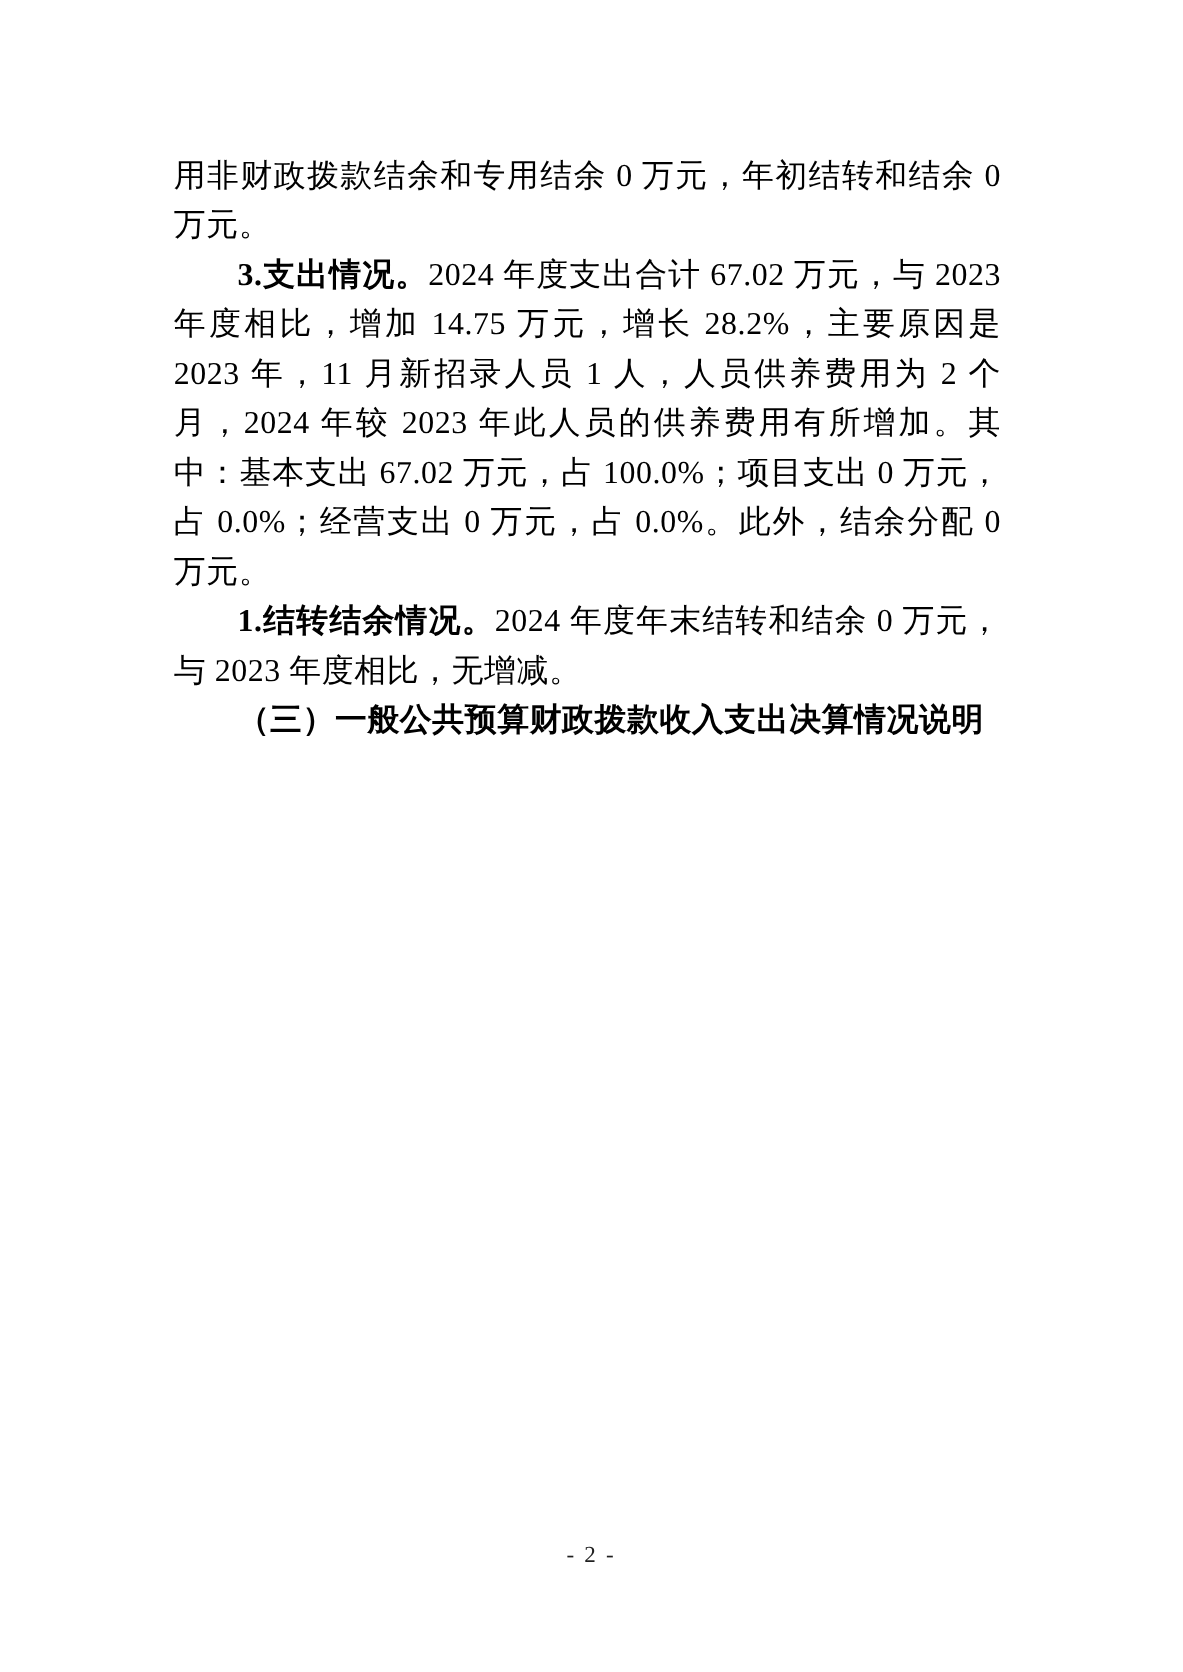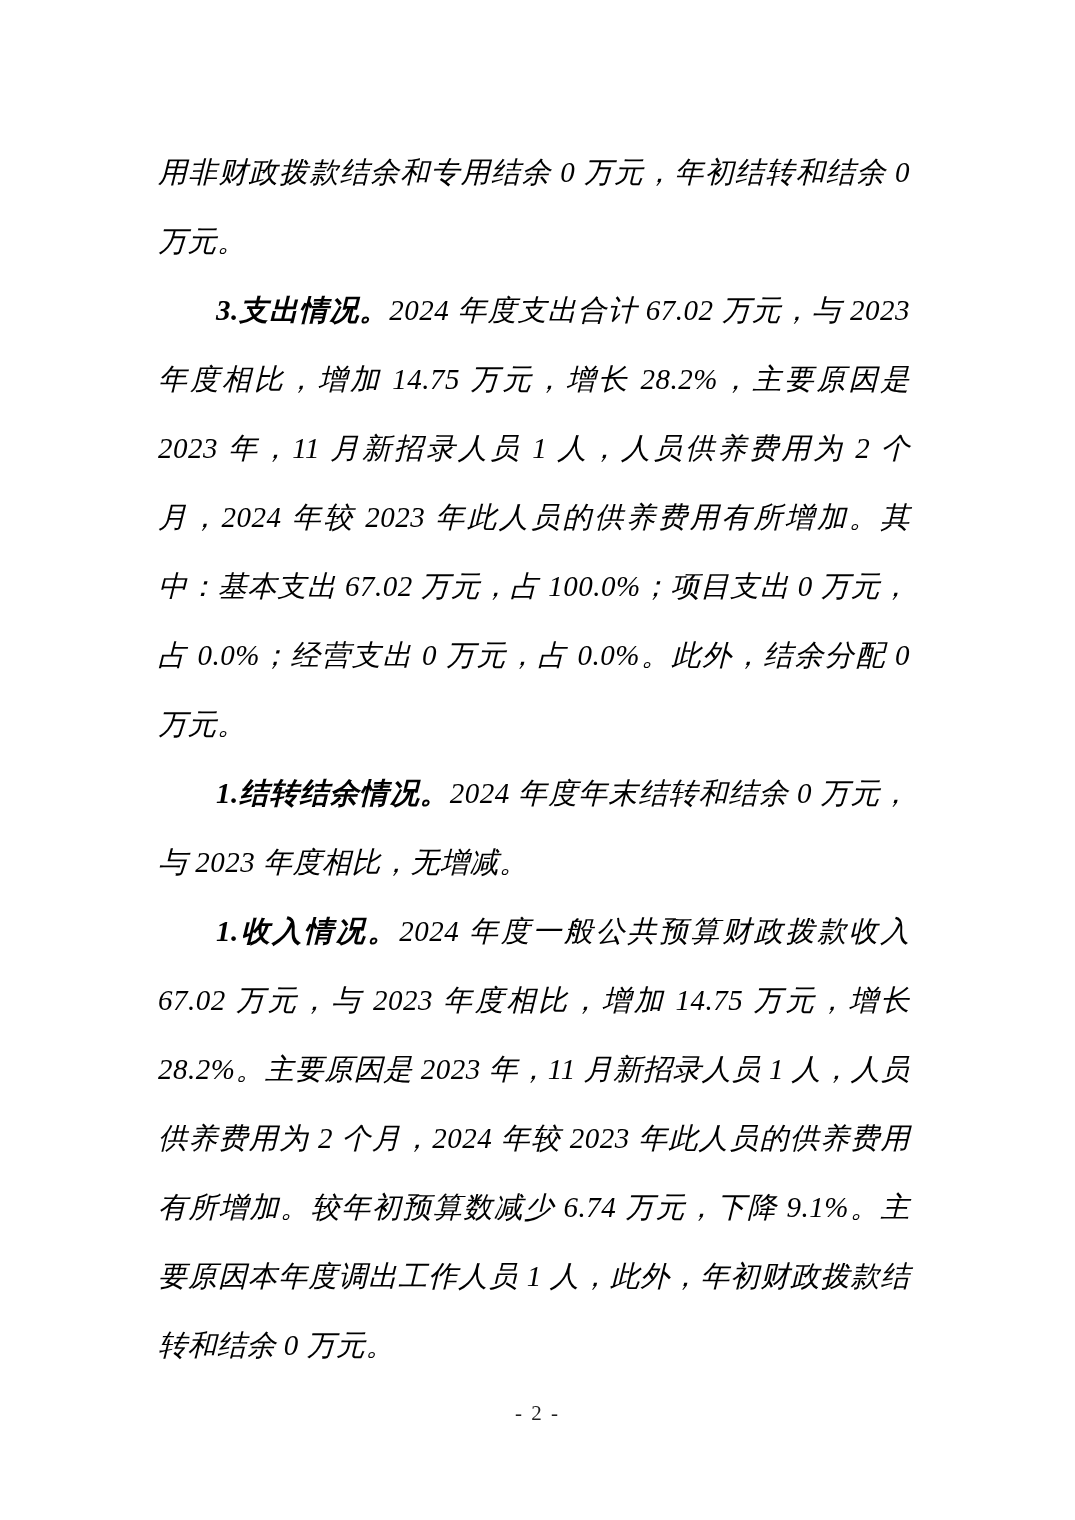--- a/index.html
+++ b/index.html
@@ -15,25 +15,24 @@
     color: #000000;
     font-family: "Liberation Serif", "DejaVu Serif", serif;
     overflow: hidden;
   }
   .content {
     position: absolute;
     top: 138px;
     left: 158px;
     width: 752px;
     font-size: 29px;
-    line-height: 69px;
+    line-height: 45px;
     text-align: justify;
     text-justify: inter-ideograph;
     letter-spacing: 0.5px;
-    font-style: italic;
   }
   .para {
     margin: 0;
     padding: 0;
   }
   .para.indent {
     text-indent: 2em;
   }
   .lead {
     font-weight: bold;
@@ -58,22 +57,22 @@
   <main class="content">
 
     <p class="para"><span class="lead"></span><span>用非财政拨款结余和专用结余 0 万元，年初结转和结余 0 万元。</span></p>
 
     <p class="para indent"><span class="lead">3.支出情况。</span><span>2024 年度支出合计 67.02 万元，与 2023 年度相比，增加 14.75 万元，增长 28.2%，主要原因是 2023 年，11 月新招录人员 1 人，人员供养费用为 2 个月，2024 年较 2023 年此人员的供养费用有所增加。其中：基本支出 67.02 万元，占 100.0%；项目支出 0 万元，占 0.0%；经营支出 0 万元，占 0.0%。此外，结余分配 0 万元。</span></p>
 
     <p class="para indent"><span class="lead">1.结转结余情况。</span><span>2024 年度年末结转和结余 0 万元，与 2023 年度相比，无增减。</span></p>
 
 
 
+    <p class="para indent"><span class="lead">（三）一般公共预算财政拨款收入支出决算情况说明</span><span></span></p>
 
-    <p class="para indent"><span class="lead">1.收入情况。</span><span>2024 年度一般公共预算财政拨款收入 67.02 万元，与 2023 年度相比，增加 14.75 万元，增长 28.2%。主要原因是 2023 年，11 月新招录人员 1 人，人员供养费用为 2 个月，2024 年较 2023 年此人员的供养费用有所增加。较年初预算数减少 6.74 万元，下降 9.1%。主要原因本年度调出工作人员 1 人，此外，年初财政拨款结转和结余 0 万元。</span></p>
 
   </main>
 
   <div class="footer">
     <span>- 2 -</span>
   </div>
 
 </div>
 
 </body></html>

